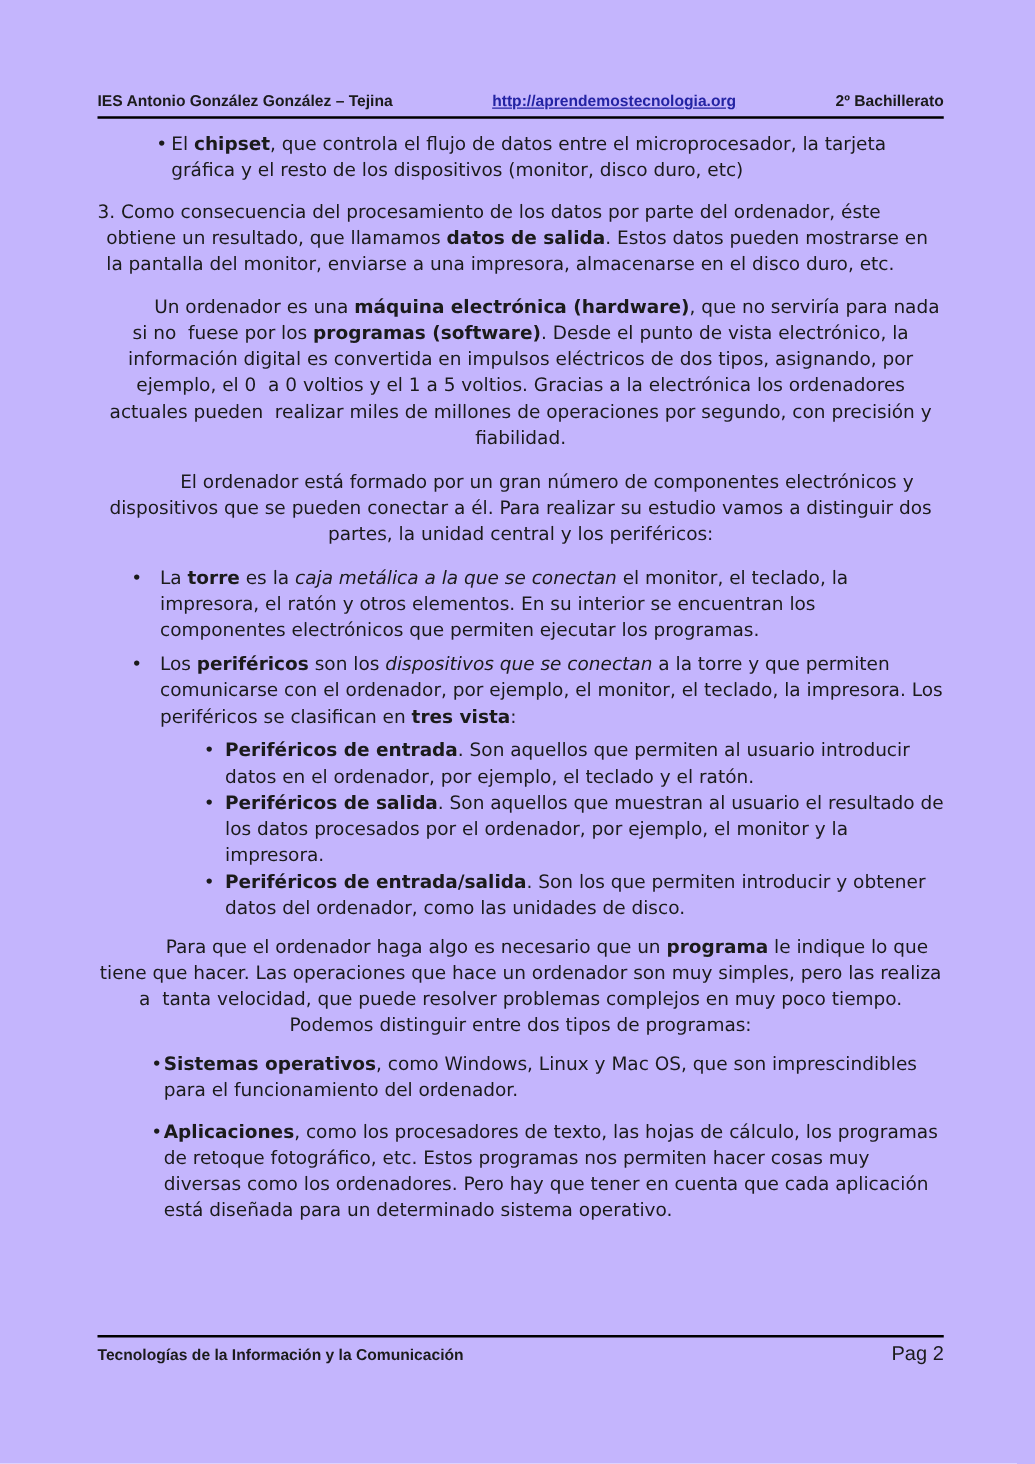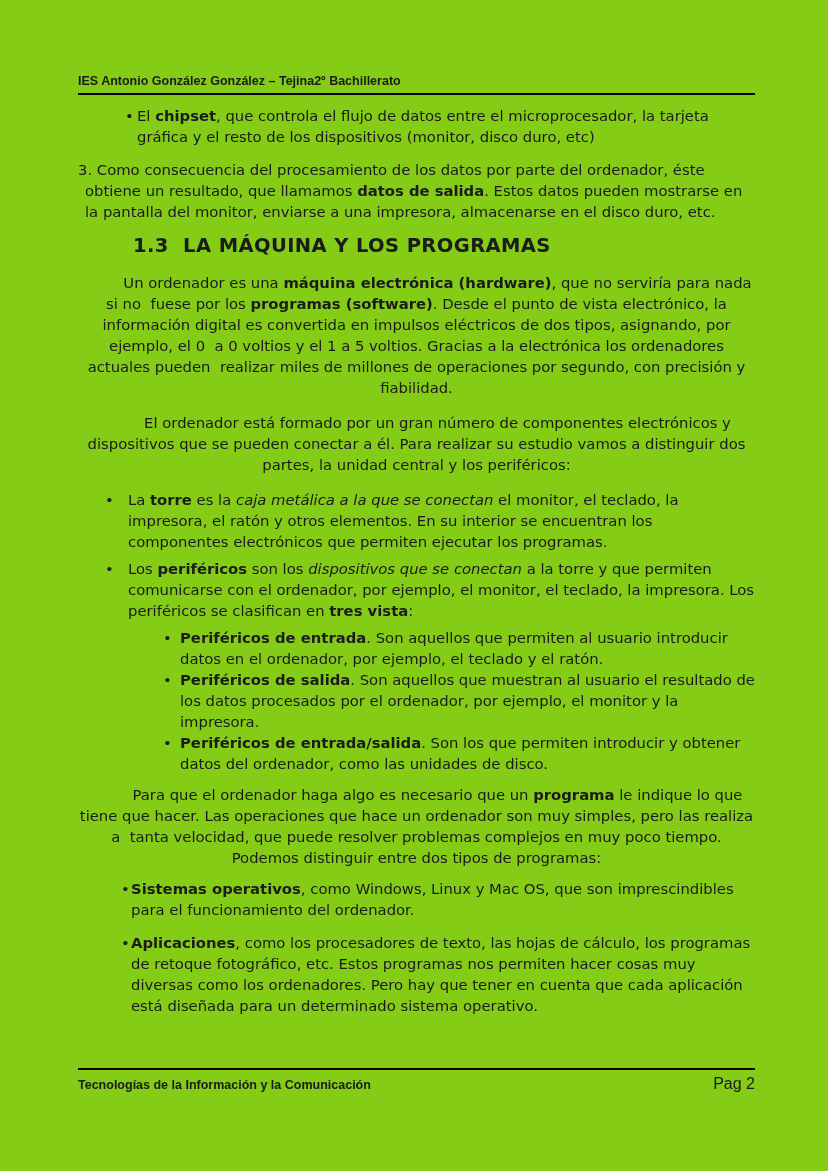--- a/index.html
+++ b/index.html
@@ -1,17 +1,17 @@
 <!DOCTYPE html>
 <html><head>
 <meta charset="utf-8">
 <style>
   html,body{margin:0;padding:0;background:#ffffff;}
   .page{
-    position:relative;width:828px;height:1171px;background:#84cc16;
+    position:relative;width:828px;height:1171px;background:#c4b5fd;
     font-family:"DejaVu Sans",sans-serif;color:#1b1b1b;overflow:hidden;
   }
   
   .header{
     position:absolute;left:78px;right:73px;top:74px;
     border-bottom:2px solid #000;padding-bottom:5px;
     font-family:"Liberation Sans",sans-serif;font-size:12.5px;font-weight:bold;
   }
   .header-row{display:flex;align-items:baseline;}
   .header-left{white-space:nowrap;}
@@ -62,34 +62,34 @@
   .footer-right{font-weight:normal;font-size:16px;}
 </style>
 </head>
 <body>
 
 <div class="page">
 
   <div class="header">
     <div class="header-row">
       <span class="header-left">IES Antonio González González – Tejina</span>
+      <span class="header-mid"><a class="header-link" href="#">http://aprendemostecnologia.org</a></span>
       <span class="header-right">2º Bachillerato</span>
     </div>
   </div>
 
   <div class="content">
 
     <div class="bullet b-chipset">
       <span class="dot">•</span>
       <div class="bt"><span>El </span><b>chipset</b><span>, que controla el flujo de datos entre el microprocesador, la tarjeta gráfica y el resto de los dispositivos (monitor, disco duro, etc)</span></div>
     </div>
 
     <p class="para hang p-salida"><span>3. Como consecuencia del procesamiento de los datos por parte del ordenador, éste obtiene un resultado, que llamamos </span><b>datos de salida</b><span>. Estos datos pueden mostrarse en la pantalla del monitor, enviarse a una impresora, almacenarse en el disco duro, etc.</span></p>
 
-    <div class="heading">1.3  LA MÁQUINA Y LOS PROGRAMAS</div>
 
     <p class="para indent p-hardware"><span>Un ordenador es una </span><b>máquina electrónica (hardware)</b><span>, que no serviría para nada si no  fuese por los </span><b>programas (software)</b><span>. Desde el punto de vista electrónico, la información digital es convertida en impulsos eléctricos de dos tipos, asignando, por ejemplo, el 0  a 0 voltios y el 1 a 5 voltios. Gracias a la electrónica los ordenadores actuales pueden  realizar miles de millones de operaciones por segundo, con precisión y fiabilidad.</span></p>
 
     <p class="para indent p-componentes"><span>El ordenador está formado por un gran número de componentes electrónicos y dispositivos que se pueden conectar a él. Para realizar su estudio vamos a distinguir dos partes, la unidad central y los periféricos:</span></p>
 
     <div class="bullet list1 b-torre">
       <span class="dot">•</span>
       <div class="bt"><span>La </span><b>torre</b><span> es la </span><i>caja metálica a la que se conectan</i><span> el monitor, el teclado, la impresora, el ratón y otros elementos. En su interior se encuentran los componentes electrónicos que permiten ejecutar los programas.</span></div>
     </div>
 

